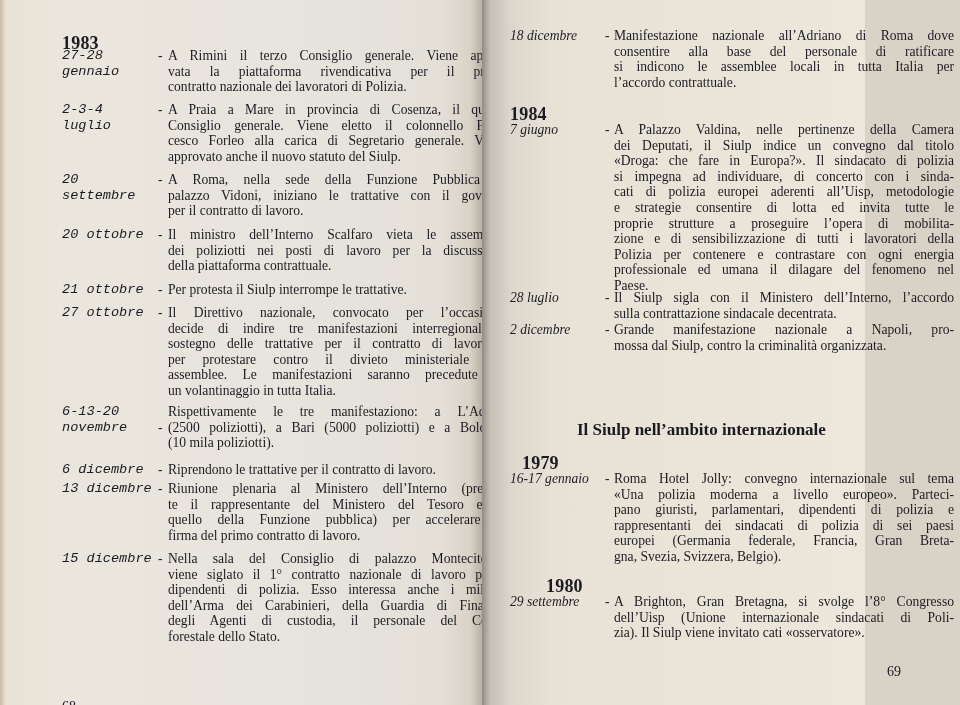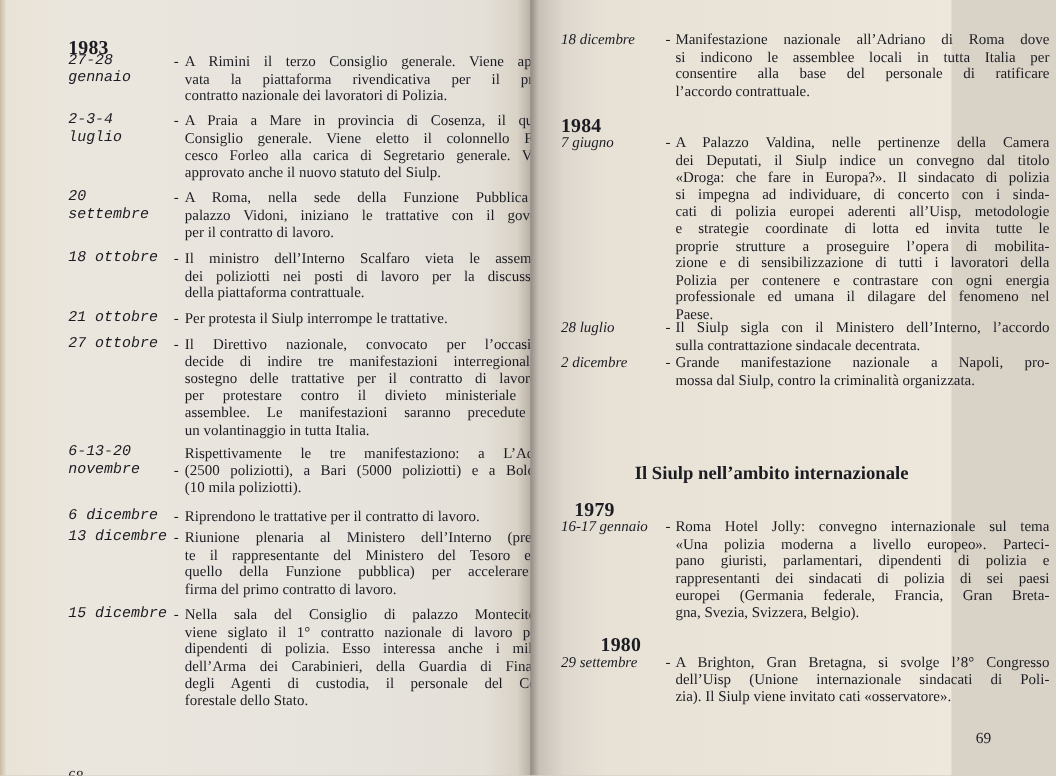--- a/index.html
+++ b/index.html
@@ -74,21 +74,21 @@
     <div class="entry" style="left:62px; top:172px;">
         <span class="date">20 settembre</span>
         <span class="dash">-</span>
         <span class="text">
           <span class="line">A Roma, nella sede della Funzione Pubblica in</span>
           <span class="line">palazzo Vidoni, iniziano le trattative con il governo</span>
           <span class="line last">per il contratto di lavoro.</span>
         </span>
       </div>
     <div class="entry" style="left:62px; top:227px;">
-        <span class="date">18 ottobre</span>
+        <span class="date">20 ottobre</span>
         <span class="dash">-</span>
         <span class="text">
           <span class="line">Il ministro dell’Interno Scalfaro vieta le assemblee</span>
           <span class="line">dei poliziotti nei posti di lavoro per la discussione</span>
           <span class="line last">della piattaforma contrattuale.</span>
         </span>
       </div>
     <div class="entry" style="left:62px; top:282px;">
         <span class="date">21 ottobre</span>
         <span class="dash">-</span>
@@ -149,37 +149,37 @@
 
     <div class="page-number" style="left:62px; top:699px;">68</div>
   </div>
 
   <div class="page right">
     <div class="entry" style="left:28px; top:28px;">
         <span class="date">18 dicembre</span>
         <span class="dash">-</span>
         <span class="text">
           <span class="line">Manifestazione nazionale all’Adriano di Roma dove</span>
+          <span class="line">consentire alla base del personale di ratificare</span>
           <span class="line">si indicono le assemblee locali in tutta Italia per</span>
-          <span class="line">consentire alla base del personale di ratificare</span>
           <span class="line last">l’accordo contrattuale.</span>
         </span>
       </div>
 
     <div class="year" style="left:28px; top:104px;">1984</div>
     <div class="entry" style="left:28px; top:122px;">
         <span class="date">7 giugno</span>
         <span class="dash">-</span>
         <span class="text">
           <span class="line">A Palazzo Valdina, nelle pertinenze della Camera</span>
           <span class="line">dei Deputati, il Siulp indice un convegno dal titolo</span>
           <span class="line">«Droga: che fare in Europa?». Il sindacato di polizia</span>
           <span class="line">si impegna ad individuare, di concerto con i sinda-</span>
           <span class="line">cati di polizia europei aderenti all’Uisp, metodologie</span>
-          <span class="line">e strategie coordinate di lotta ed invita tutte le</span>
+          <span class="line">e strategie consentire di lotta ed invita tutte le</span>
           <span class="line">proprie strutture a proseguire l’opera di mobilita-</span>
           <span class="line">zione e di sensibilizzazione di tutti i lavoratori della</span>
           <span class="line">Polizia per contenere e contrastare con ogni energia</span>
           <span class="line">professionale ed umana il dilagare del fenomeno nel</span>
           <span class="line last">Paese.</span>
         </span>
       </div>
     <div class="entry" style="left:28px; top:290px;">
         <span class="date">28 luglio</span>
         <span class="dash">-</span>

